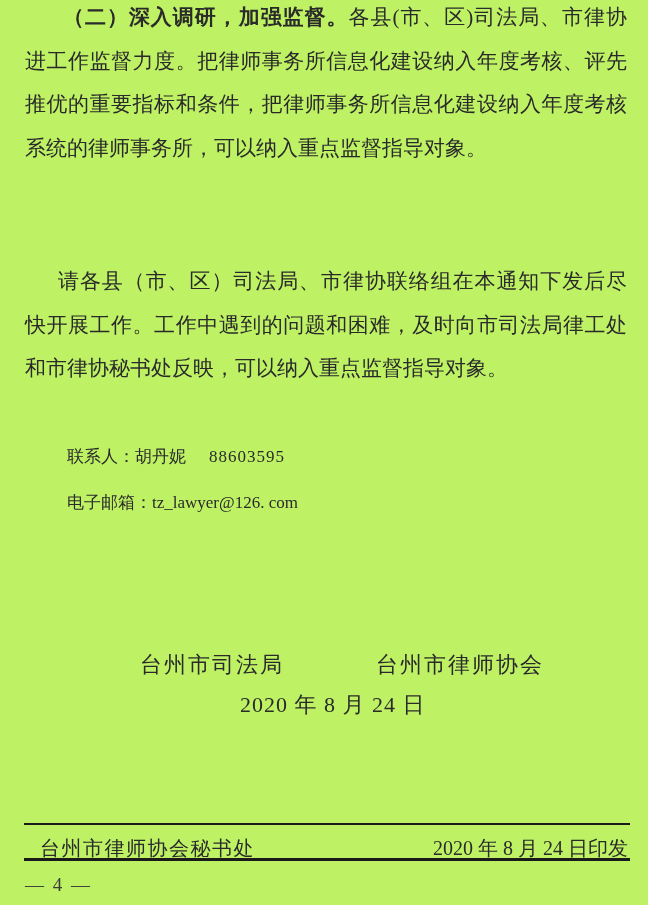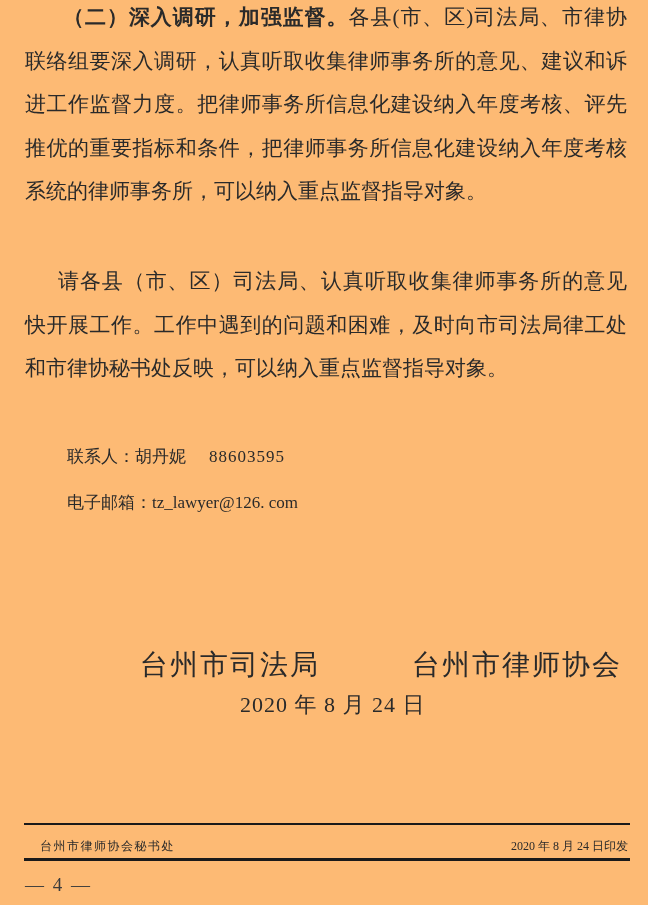--- a/index.html
+++ b/index.html
@@ -4,21 +4,21 @@
 <style>
   html, body {
     margin: 0;
     padding: 0;
     background: #ffffff;
   }
   .page {
     position: relative;
     width: 648px;
     height: 905px;
-    background: #fdba74;
+    background: #bef264;
     font-family: "Liberation Serif", serif;
     color: #2a2a2a;
     overflow: hidden;
   }
   .block { position: absolute; }
 
   
   .para {
     left: 25px;
     width: 602px;
@@ -43,21 +43,21 @@
     font-size: 17px;
     line-height: 46px;
   }
   .contact .phone { margin-left: 23px; letter-spacing: 1px; }
 
   
   .signatures {
     left: 25px;
     top: 643px;
     width: 602px;
-    font-size: 28px;
+    font-size: 22px;
     line-height: 43px;
     letter-spacing: 2px;
     white-space: nowrap;
   }
   .sig-left { margin-left: 115px; }
   .sig-right { margin-left: 92px; }
   .sign-date {
     left: 240px;
     top: 683px;
     font-size: 22px;
@@ -74,50 +74,49 @@
   .rule-bottom {
     left: 24px; top: 858px;
     width: 606px; height: 3px;
     background: #1a1a1a;
   }
   .footer-row {
     left: 24px; top: 835px;
     width: 606px; height: 22px;
     display: flex;
     justify-content: space-between;
-    align-items: center;
-    font-size: 12px;
+    align-items: flex-start;
+    font-size: 20px;
   }
   .footer-issuer { padding-left: 16px; letter-spacing: 1.5px; }
   .footer-date { padding-right: 2px; }
 
   
   .page-number {
     left: 25px; top: 872px;
     font-size: 19px;
     line-height: 26px;
     letter-spacing: 2px;
     color: #3c3c3c;
   }
 </style>
 </head>
 <body>
 
 <div class="page">
 
   <div class="block para" id="para1">
     <div class="line fill indent-a"><span class="bold">（二）深入调研，加强监督。</span><span>各县(市、区)司法局、市律协</span></div>
-    <div class="line fill">联络组要深入调研，认真听取收集律师事务所的意见、建议和诉</div>
     <div class="line fill">进工作监督力度。把律师事务所信息化建设纳入年度考核、评先</div>
     <div class="line fill">推优的重要指标和条件，把律师事务所信息化建设纳入年度考核</div>
     <div class="line last">系统的律师事务所，可以纳入重点监督指导对象。</div>
   </div>
 
   <div class="block para" id="para2">
-    <div class="line fill indent-b">请各县（市、区）司法局、认真听取收集律师事务所的意见</div>
+    <div class="line fill indent-b">请各县（市、区）司法局、市律协联络组在本通知下发后尽</div>
     <div class="line fill">快开展工作。工作中遇到的问题和困难，及时向市司法局律工处</div>
     <div class="line last">和市律协秘书处反映，可以纳入重点监督指导对象。</div>
   </div>
 
   <div class="block contact">
     <div class="line"><span>联系人：</span><span>胡丹妮</span><span class="phone">88603595</span></div>
     <div class="line"><span>电子邮箱：</span><span>tz_lawyer@126. com</span></div>
   </div>
 
   <div class="block signatures">

